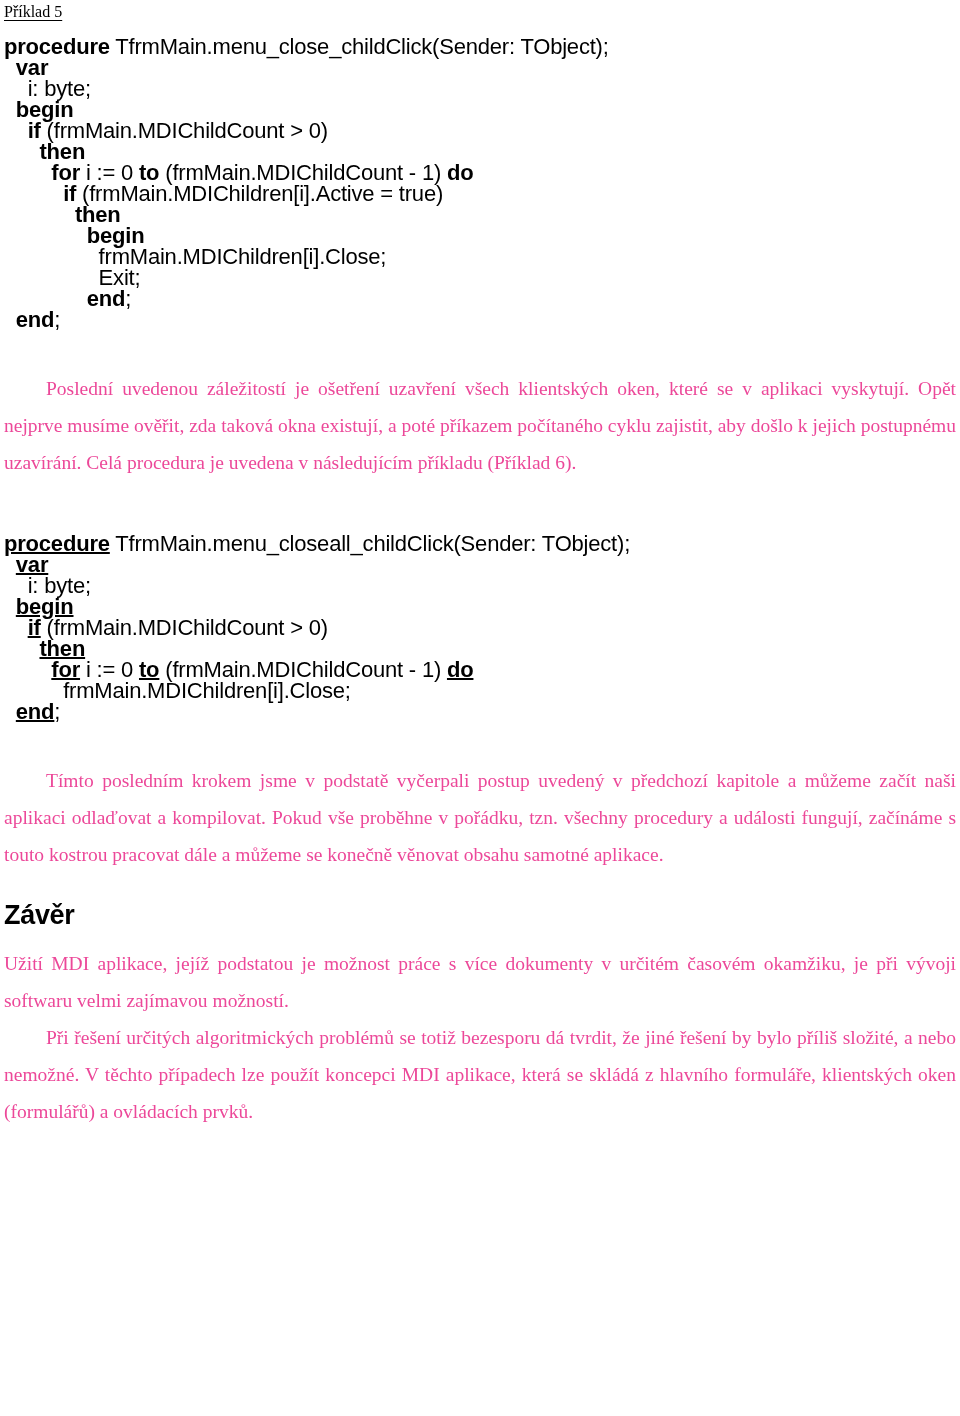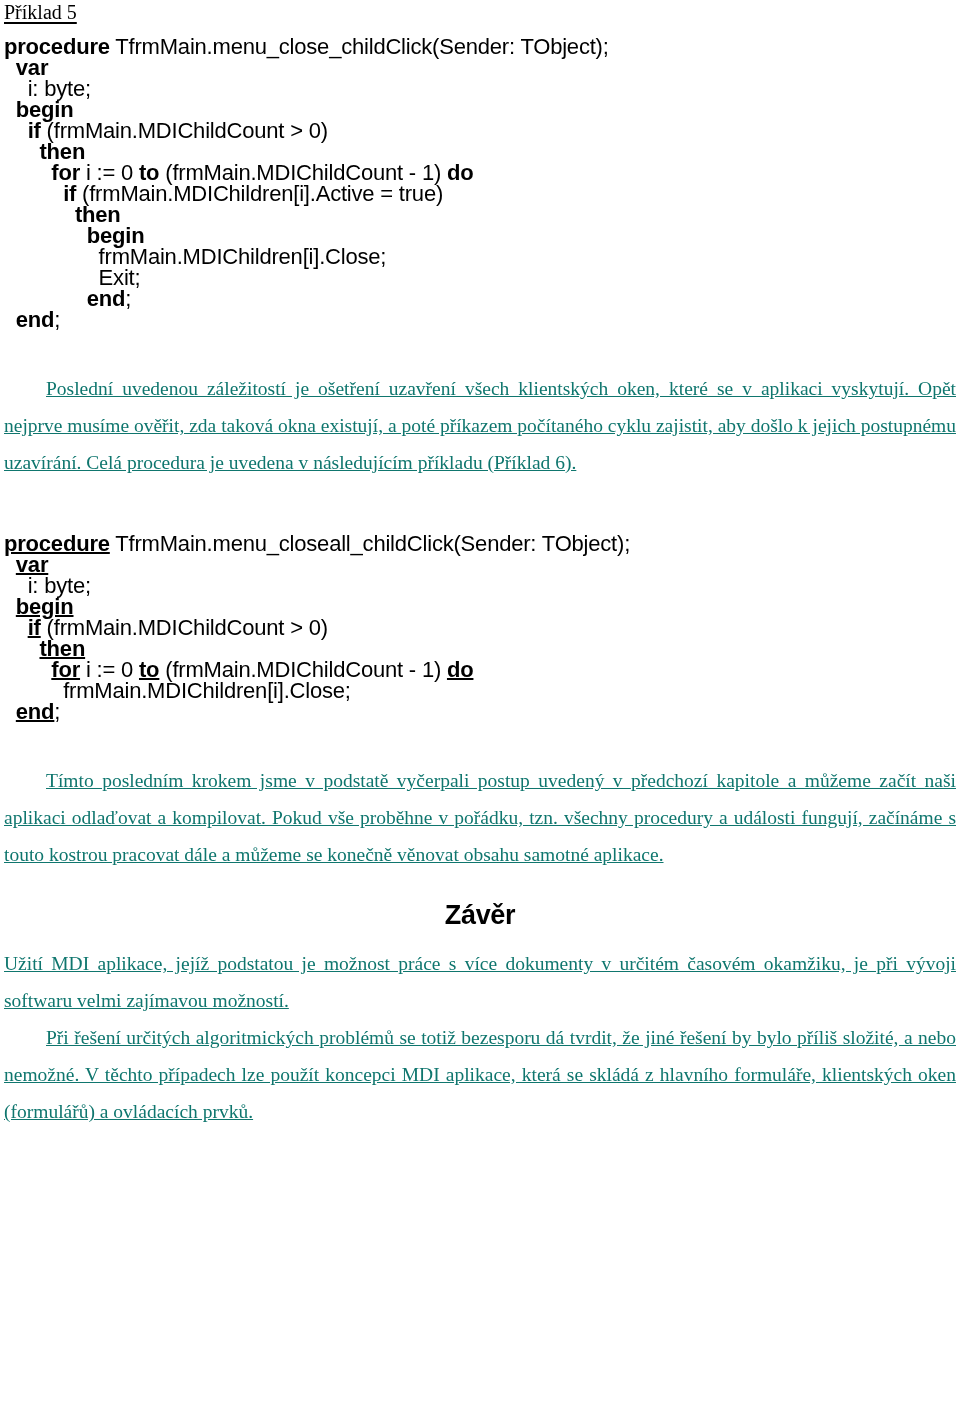--- a/index.html
+++ b/index.html
@@ -18,21 +18,21 @@
     position: relative;
     width: 960px;
     height: 1416px;
     box-sizing: border-box;
     padding: 0 4px 0 4px;
   }
 
   
   .example-caption {
     font-family: "Liberation Serif", serif;
-    font-size: 20px;
+    font-size: 16px;
     line-height: 24px;
     text-decoration: underline;
     text-underline-offset: 3px;
     display: inline-block;
     letter-spacing: 0px;
     white-space: pre;
   }
   .caption-wrap { margin: 0; padding: 0; }
 
   
@@ -55,38 +55,36 @@
 
   
   p.body {
     font-family: "Liberation Serif", serif;
     font-size: 19.5px;
     line-height: 37px;
     text-align: justify;
     text-justify: inter-word;
     margin: 0;
     padding: 0;
-    color: #0f766e;
+    color: #ec4899;
     -webkit-hyphens: none;
     hyphens: none;
-    text-decoration: underline;
   }
   p.body.indent { text-indent: 42px; }
 
   
   h2.section-heading {
     font-family: "Liberation Sans", sans-serif;
     font-size: 27px;
     line-height: 32px;
     font-weight: bold;
     margin: 0;
     padding: 0;
     color: #000;
     letter-spacing: -0.3px;
-    text-align: center;
   }
   .sp-12 { height: 12px; }
   .sp-14 { height: 14px; }
   .sp-26 { height: 26px; }
   .sp-40 { height: 40px; }
 </style>
 </head>
 <body>
 
 <div class="page">

